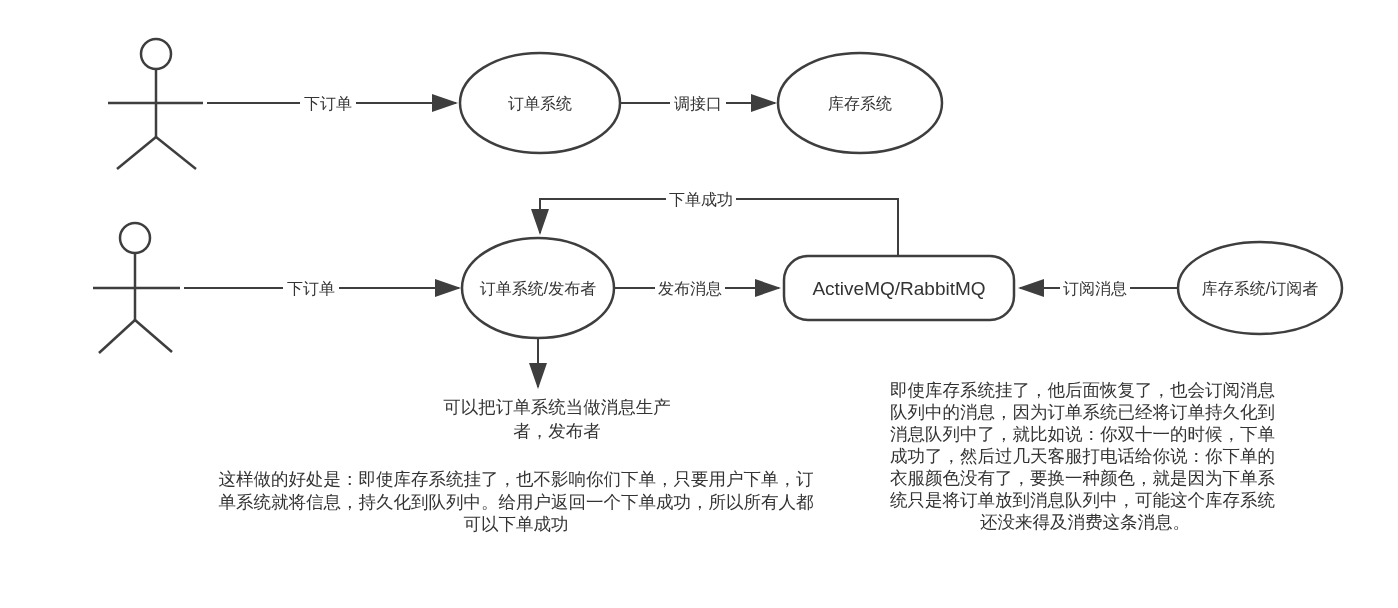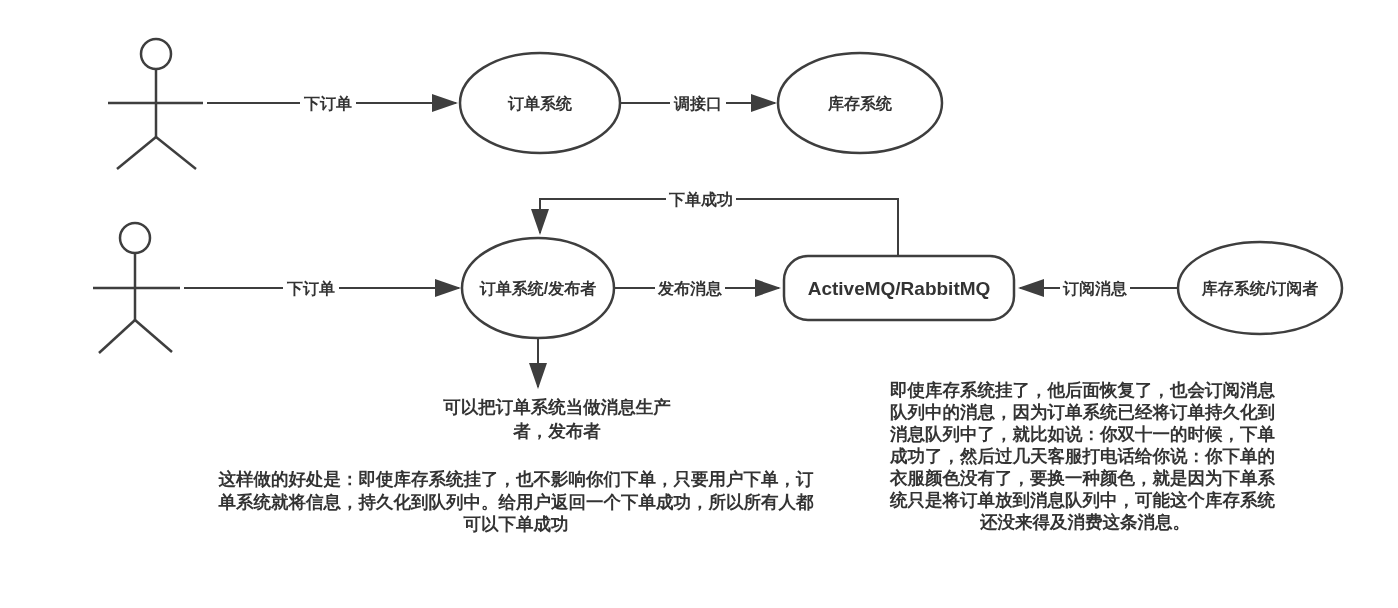--- a/index.html
+++ b/index.html
@@ -2,21 +2,20 @@
 <html style="--stroke: #3e3e3e; --text: #333333; --bg: #ffffff;"><head>
 <meta charset="utf-8">
 <style>
   html,body{margin:0;padding:0;background:#fff;}
   .canvas{
     position:relative;
     width:1398px;height:608px;
     background:var(--bg,#fff);
     font-family:"Liberation Sans","DejaVu Sans",sans-serif;
     overflow:hidden;
-    font-weight:bold;
   }
   svg{display:block;}
   svg text{
     font-family:"Liberation Sans","DejaVu Sans",sans-serif;
     fill:var(--text,#333);
   }
   .shape{fill:#fff;stroke:var(--stroke,#3e3e3e);stroke-width:2.5;}
   .edge{stroke:var(--stroke,#3e3e3e);stroke-width:2;fill:none;}
   .figure{stroke:var(--stroke,#3e3e3e);stroke-width:2.5;fill:none;}
   .arrowhead{fill:var(--stroke,#3e3e3e);}

